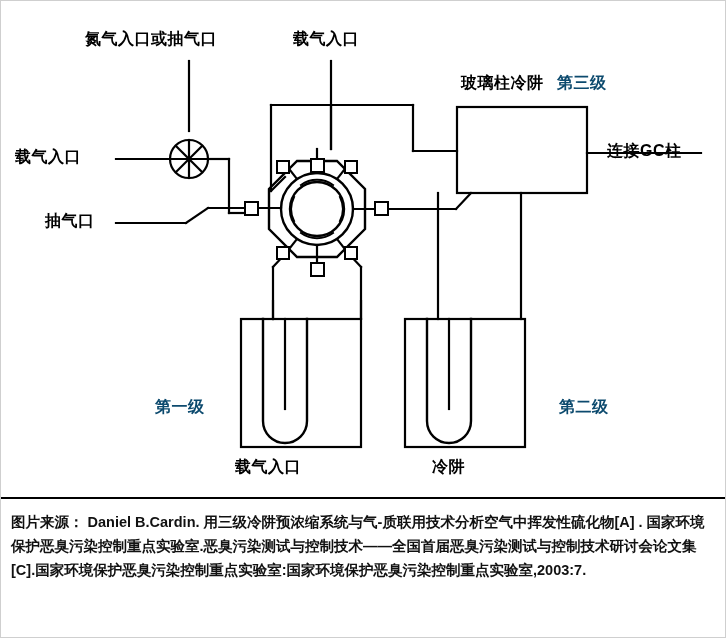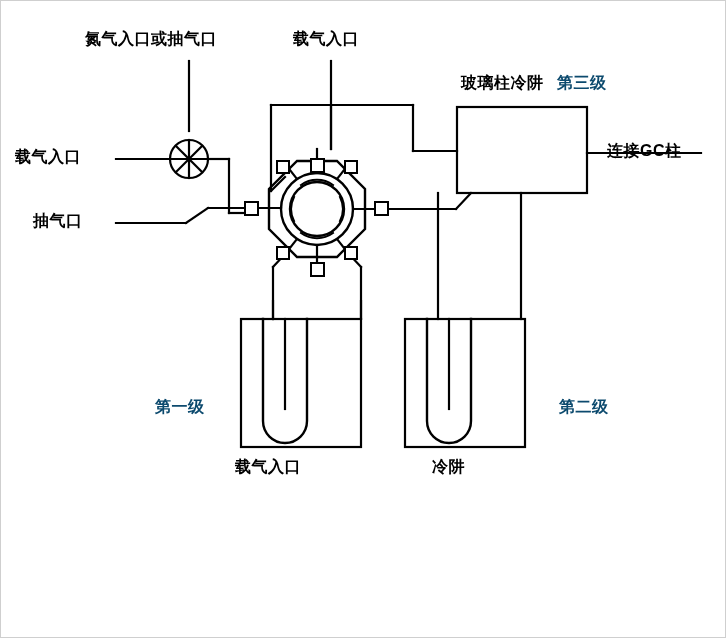--- a/index.html
+++ b/index.html
@@ -163,25 +163,26 @@
     <div class="lbl" style="left:292px; top:28px;">载气入口</div>
 
     <div class="lbl" style="left:460px; top:72px;">玻璃柱冷阱</div>
 
     <div class="lbl lbl-red" style="left:556px; top:72px;">第三级</div>
 
     <div class="lbl" style="left:14px; top:146px;">载气入口</div>
 
     <div class="lbl" style="left:606px; top:140px;">连接GC柱</div>
 
-    <div class="lbl" style="left:32px; top:210px;font-family:Liberation Mono, monospace;">抽气口</div>
+    <div class="lbl" style="left:44px; top:210px;font-family:Liberation Mono, monospace;">抽气口</div>
 
     <div class="lbl lbl-red" style="left:154px; top:396px;text-align:right;">第一级</div>
 
     <div class="lbl lbl-red" style="left:530px; top:396px;margin-left:28px;">第二级</div>
 
     <div class="lbl" style="left:234px; top:456px;">载气入口</div>
 
     <div class="lbl" style="left:431px; top:456px;">冷阱</div>
   </div>
 
+  <div id="caption">图片来源： Daniel B.Cardin. 用三级冷阱预浓缩系统与气-质联用技术分析空气中挥发性硫化物[A] . 国家环境保护恶臭污染控制重点实验室.恶臭污染测试与控制技术——全国首届恶臭污染测试与控制技术研讨会论文集[C].国家环境保护恶臭污染控制重点实验室:国家环境保护恶臭污染控制重点实验室,2003:7.</div>
 
 </div>
 
 </body></html>

